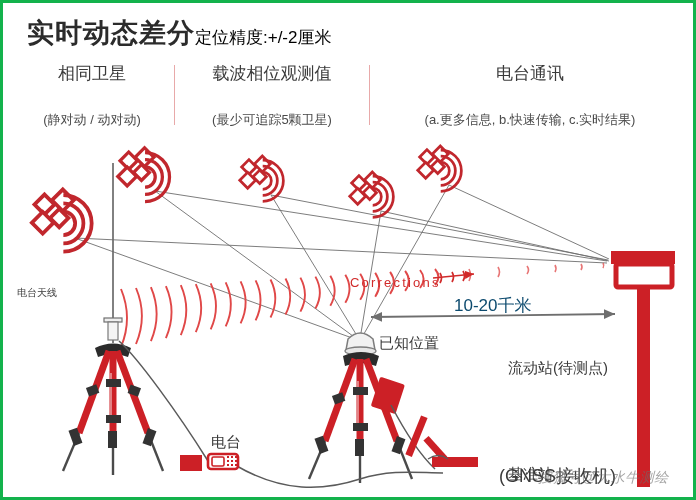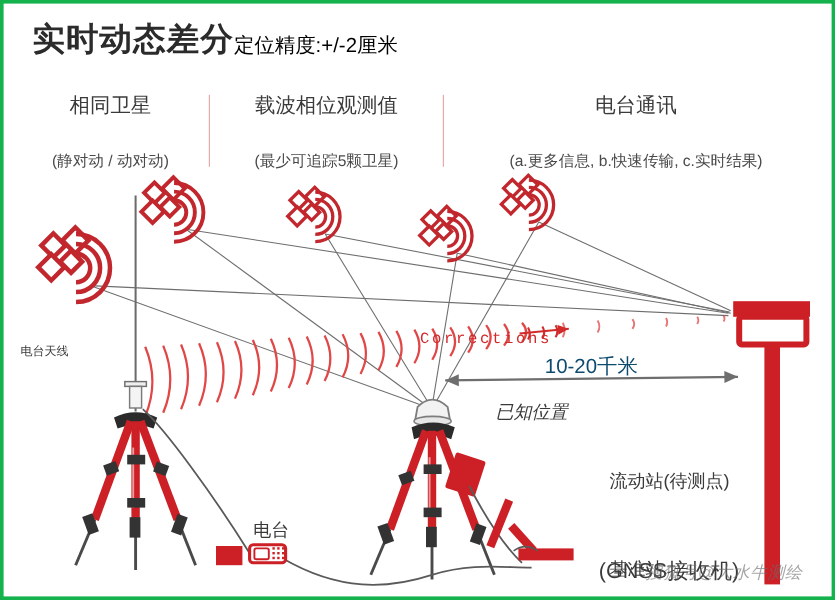--- a/index.html
+++ b/index.html
@@ -15,40 +15,40 @@
     border:3px solid #13b24c;
     overflow:hidden;
   }
 
   
   #header-block { position:absolute; left:0; top:0; width:690px; height:146px; }
   #title-row { position:absolute; left:24px; top:12px; display:flex; align-items:flex-end; }
   #main-title { font-size:27px; font-weight:bold; color:#2b2b2b; letter-spacing:1px; }
   #subtitle { font-size:17px; color:#000000; padding-bottom:2px; }
 
-  #col-row { position:absolute; left:14px; top:74px; width:666px; display:flex; align-items:stretch; }
+  #col-row { position:absolute; left:14px; top:60px; width:666px; display:flex; align-items:stretch; }
   .hcol { display:flex; flex-direction:column; align-items:center; }
   .hcol-title { font-size:17px; color:#3a3a3a; line-height:1.35; }
   .hcol-sub { font-size:13px; color:#4a4a4a; line-height:1.5; margin-top:24px; white-space:nowrap; }
   .vdiv { width:1px; background:#e8a9a9; margin:2px 7px 4px 7px; }
 
   
   #diagram { position:absolute; left:0; top:140px; }
 
   
   .dlabel { position:absolute; color:#3a3a3a; white-space:nowrap; }
   #lbl-antenna { left:14px;  top:283px; font-size:10px; }
   #lbl-radio   { left:208px; top:430px; font-size:15px; }
-  #lbl-known   { left:410px; top:331px; font-size:15px;font-style:italic; }
-  #lbl-rover   { left:505px; top:389px; font-size:15px; }
+  #lbl-known   { left:376px; top:331px; font-size:15px; }
+  #lbl-rover   { left:505px; top:356px; font-size:15px; }
   #lbl-base1   { left:505px; top:440px; font-size:15px;margin-top:22px; }
   #lbl-base2   { left:496px; top:461px; font-size:18px; }
   #lbl-dist    { left:451px; top:291px; font-size:17px; color:#0c4a6e; }
   #lbl-corr    { left:347px; top:272px; font-size:13px; color:#d12a2a;
-                 font-family:Liberation Mono, monospace;
+                 font-family:Liberation Sans, sans-serif;
                  letter-spacing:2.2px; }
 
   
   #watermark {
     position:absolute; left:535px; top:466px;
     font-size:14px; color:#6d6d6d; opacity:.62;
     white-space:nowrap; letter-spacing:.5px;font-style:italic;
   }
 </style>
 </head>

